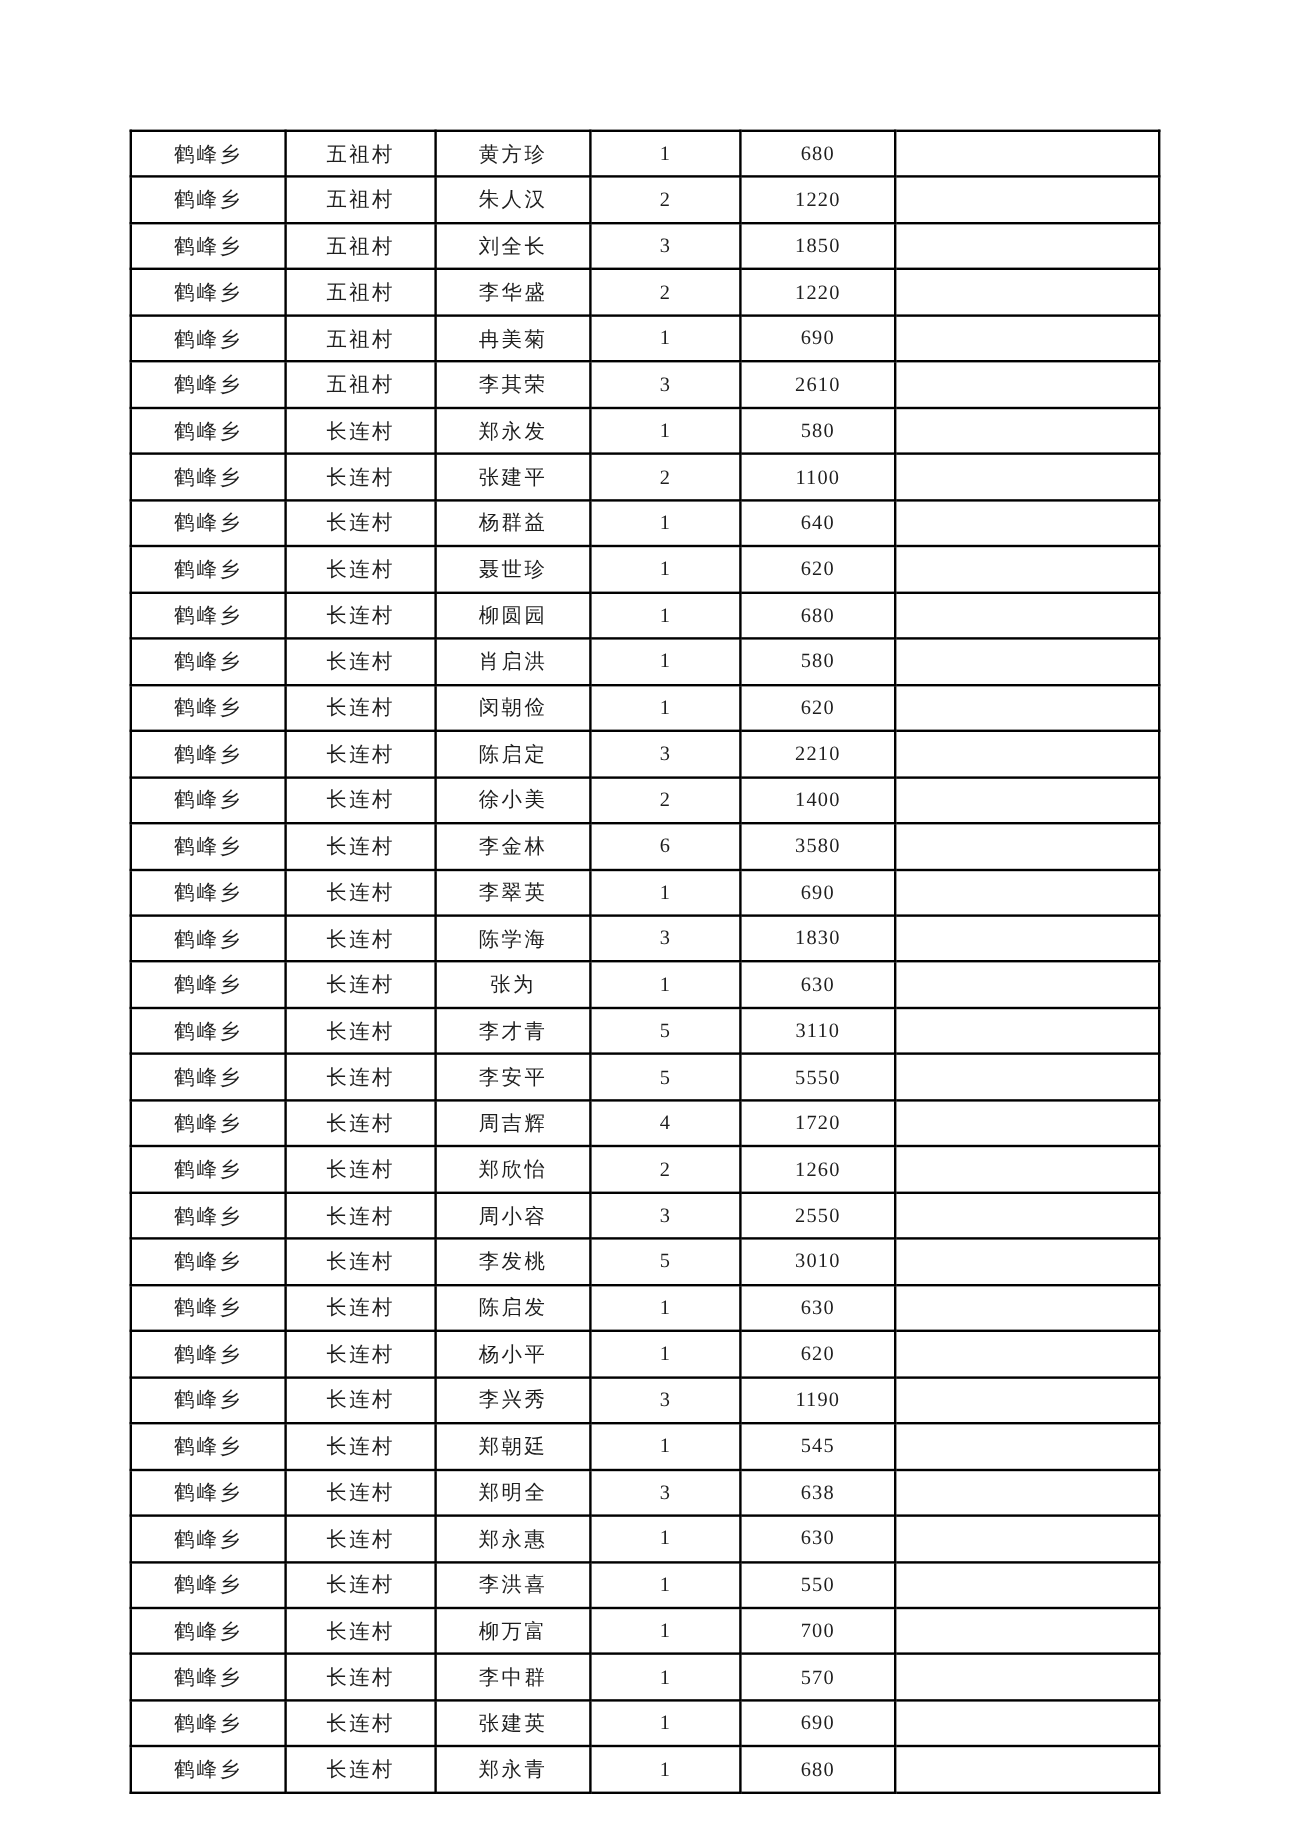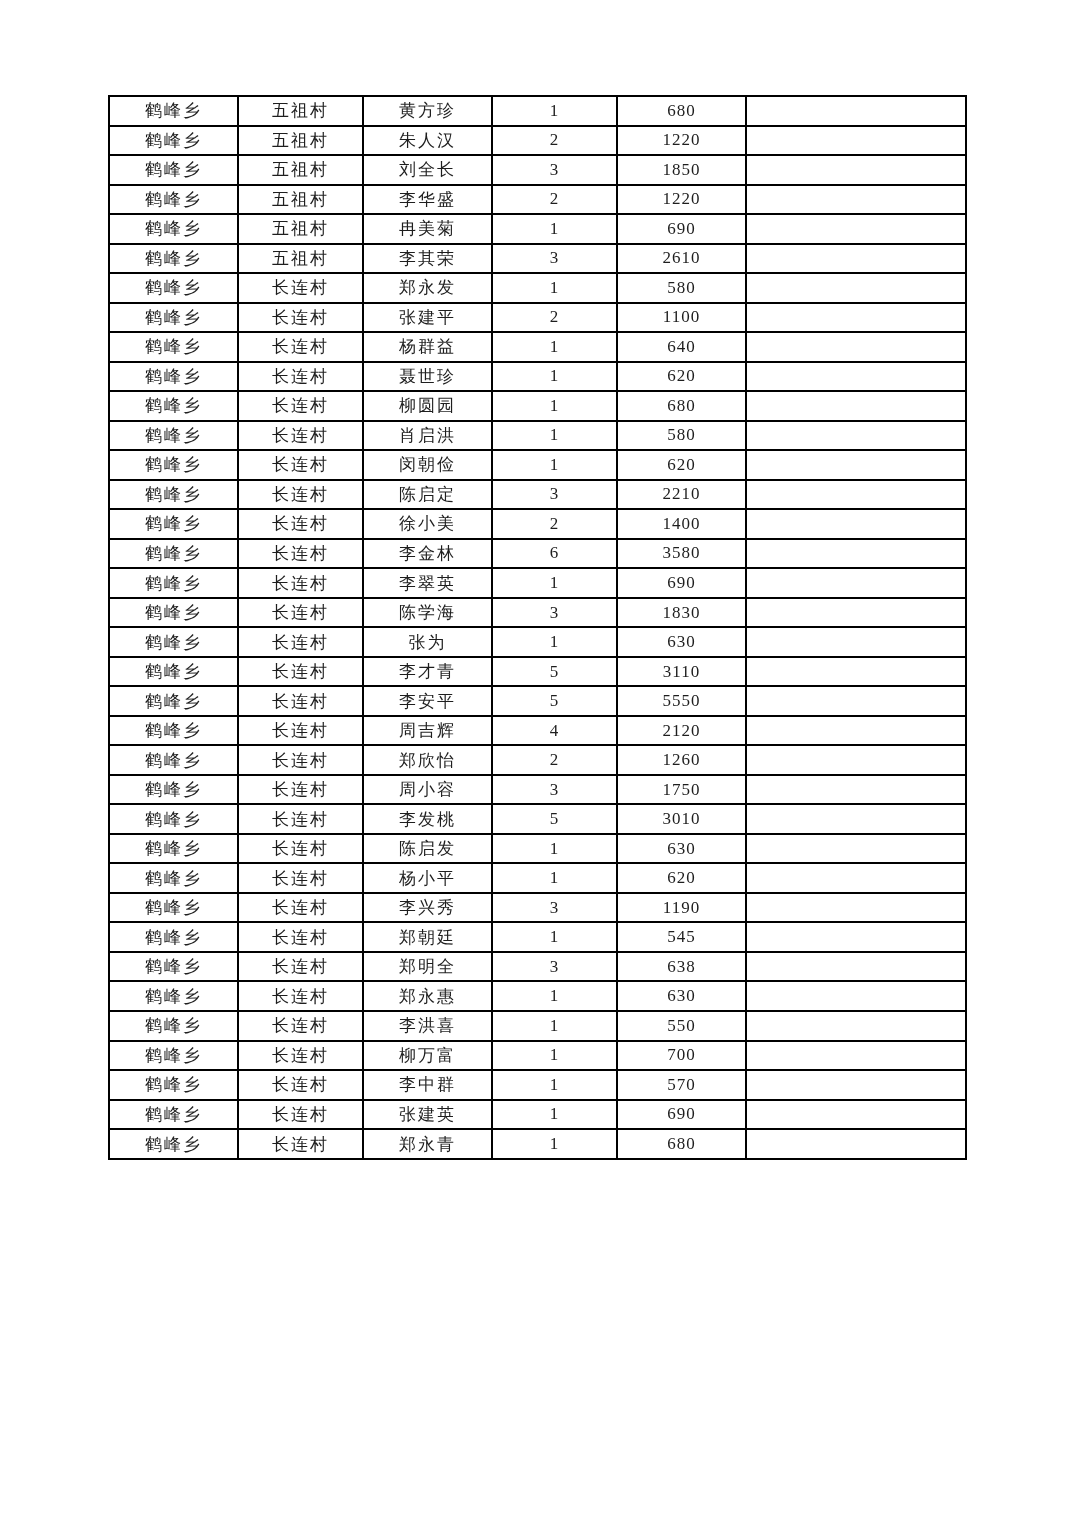--- a/index.html
+++ b/index.html
@@ -12,23 +12,23 @@
     width: 1075px;
     height: 1519px;
     background: #ffffff;
     font-family: "Liberation Serif", "DejaVu Serif", serif;
     color: #1e1e1e;
     overflow: hidden;
   }
   table.roster {
     position: absolute;
     left: 108px;
-    top: 95px;
+    top: 108px;
     width: 857px;
-    height: 1065px;
+    height: 1387px;
     border-collapse: collapse;
     table-layout: fixed;
     border: 2px solid #000;
   }
   table.roster td {
     border: 2px solid #000;
     text-align: center;
     vertical-align: middle;
     font-size: 17px;
     letter-spacing: 2px;
@@ -226,37 +226,37 @@
     <td>李安平</td>
     <td class="num">5</td>
     <td class="num">5550</td>
     <td></td>
   </tr>
         <tr>
     <td>鹤峰乡</td>
     <td>长连村</td>
     <td>周吉辉</td>
     <td class="num">4</td>
-    <td class="num">2120</td>
+    <td class="num">1720</td>
     <td></td>
   </tr>
         <tr>
     <td>鹤峰乡</td>
     <td>长连村</td>
     <td>郑欣怡</td>
     <td class="num">2</td>
     <td class="num">1260</td>
     <td></td>
   </tr>
         <tr>
     <td>鹤峰乡</td>
     <td>长连村</td>
     <td>周小容</td>
     <td class="num">3</td>
-    <td class="num">1750</td>
+    <td class="num">2550</td>
     <td></td>
   </tr>
         <tr>
     <td>鹤峰乡</td>
     <td>长连村</td>
     <td>李发桃</td>
     <td class="num">5</td>
     <td class="num">3010</td>
     <td></td>
   </tr>

